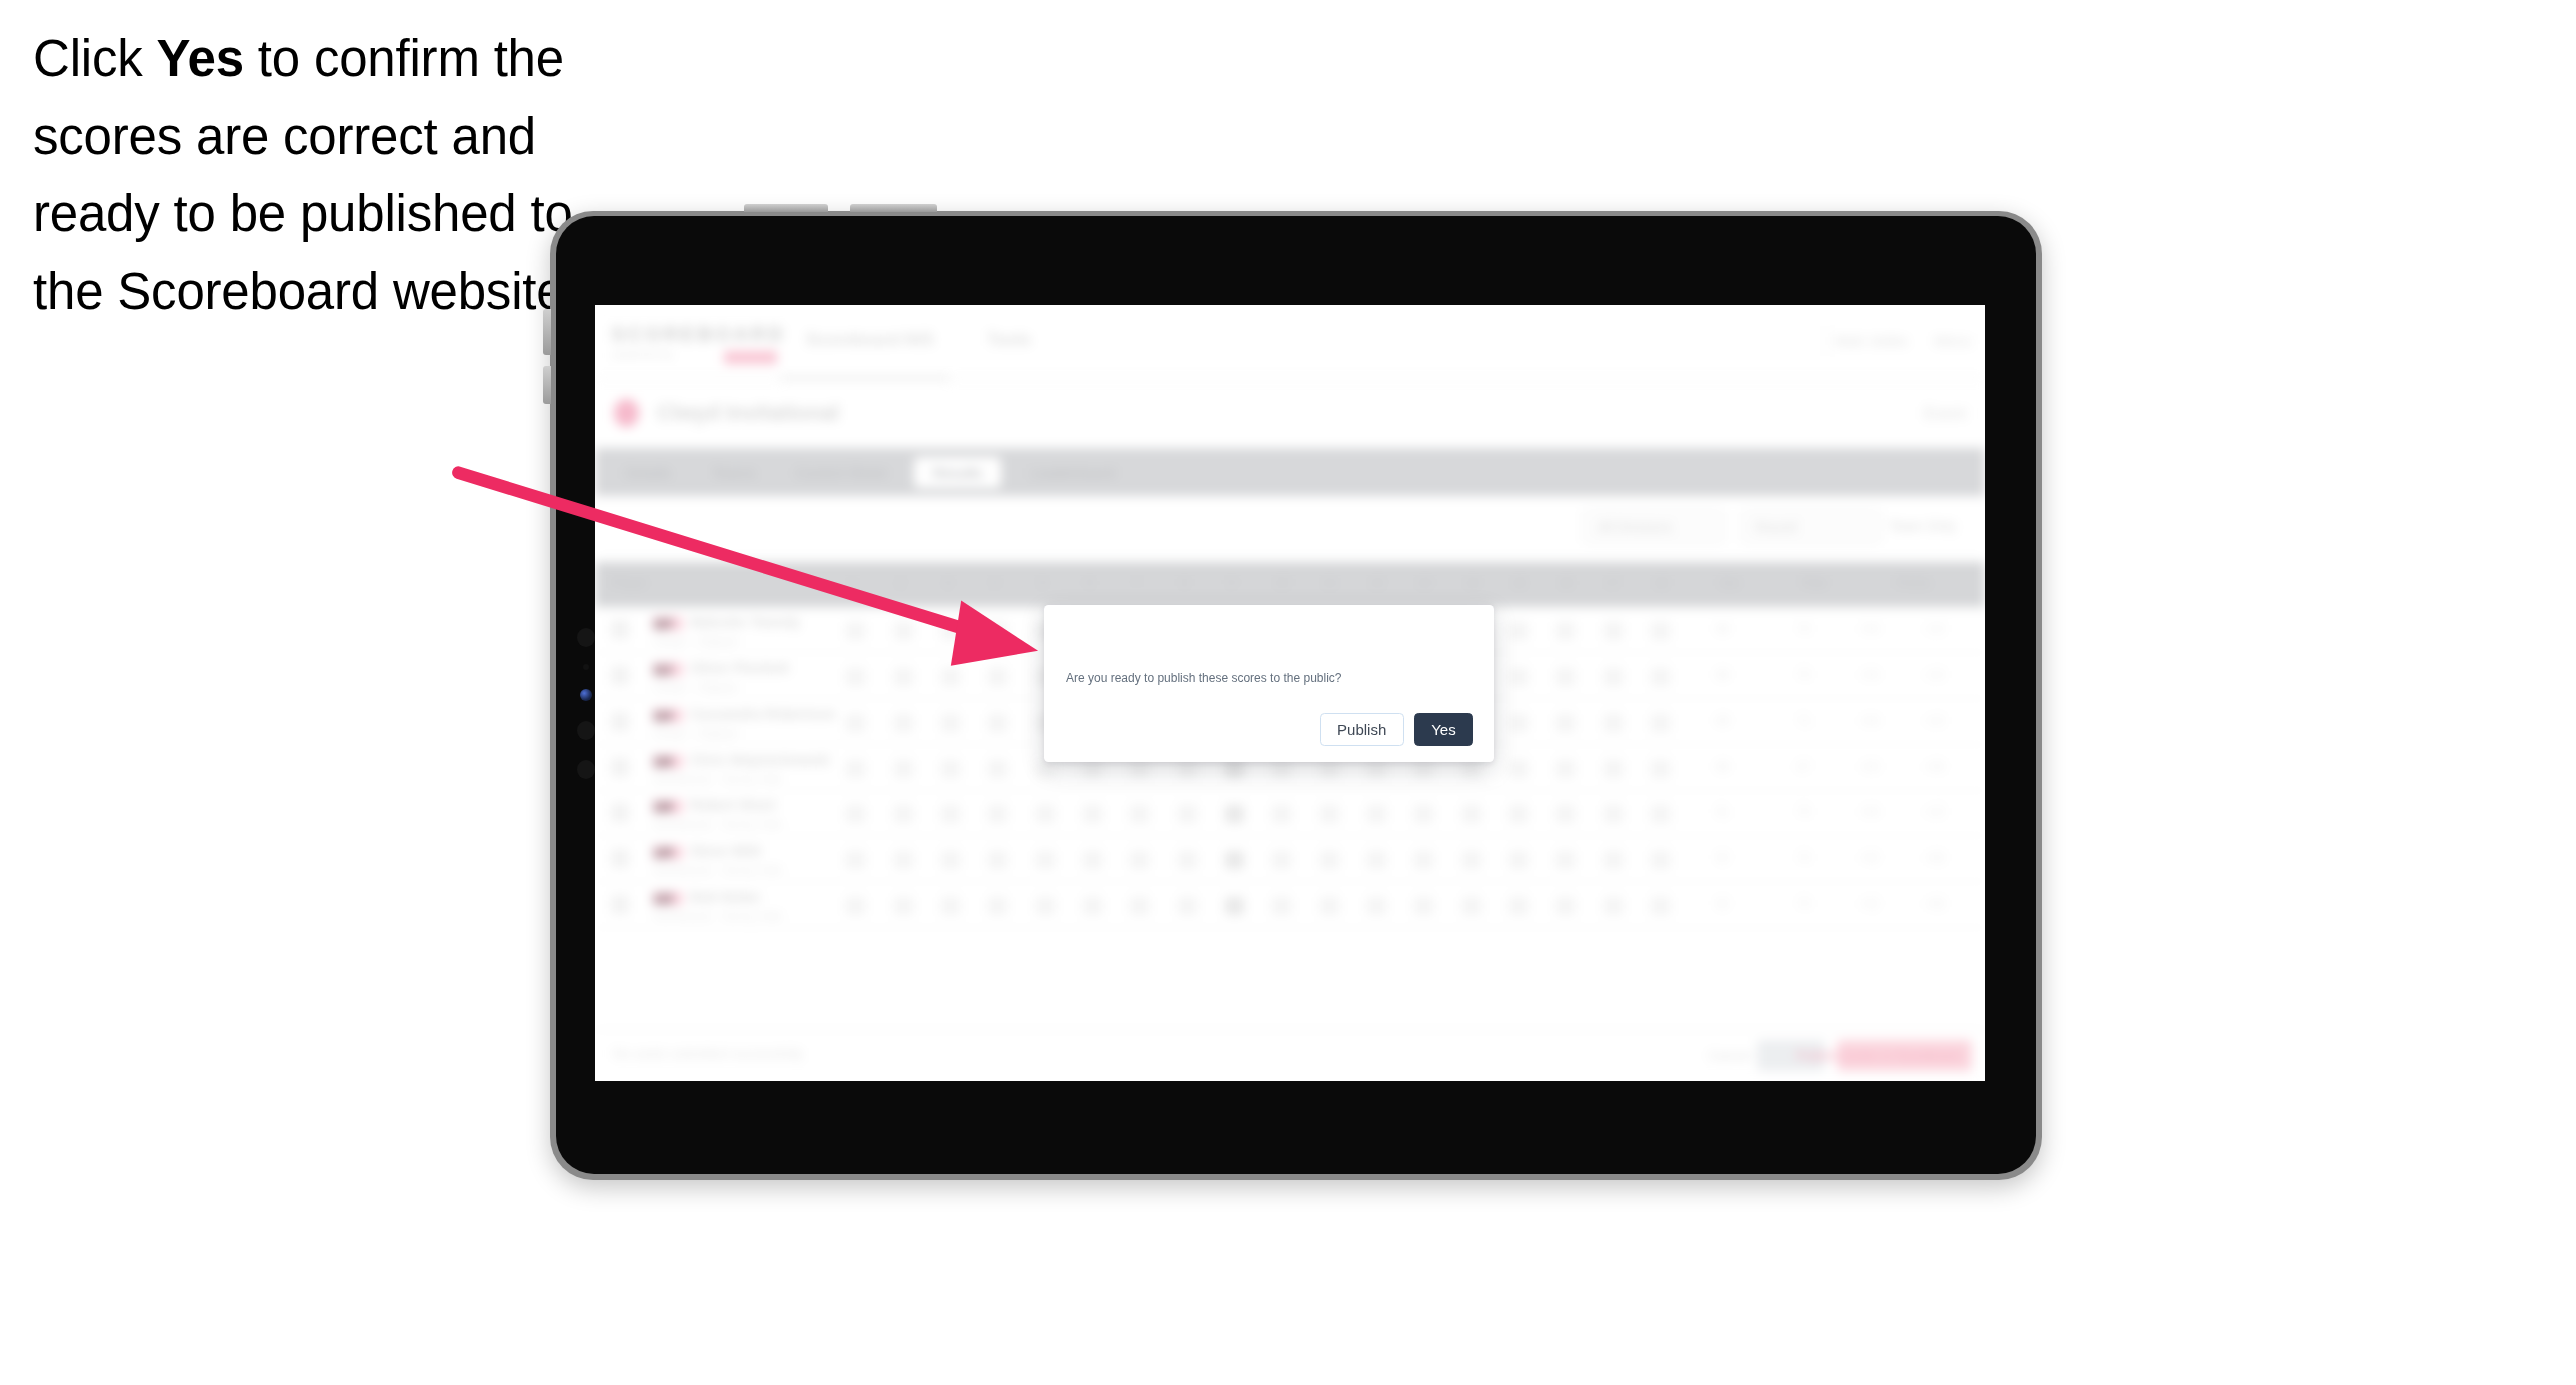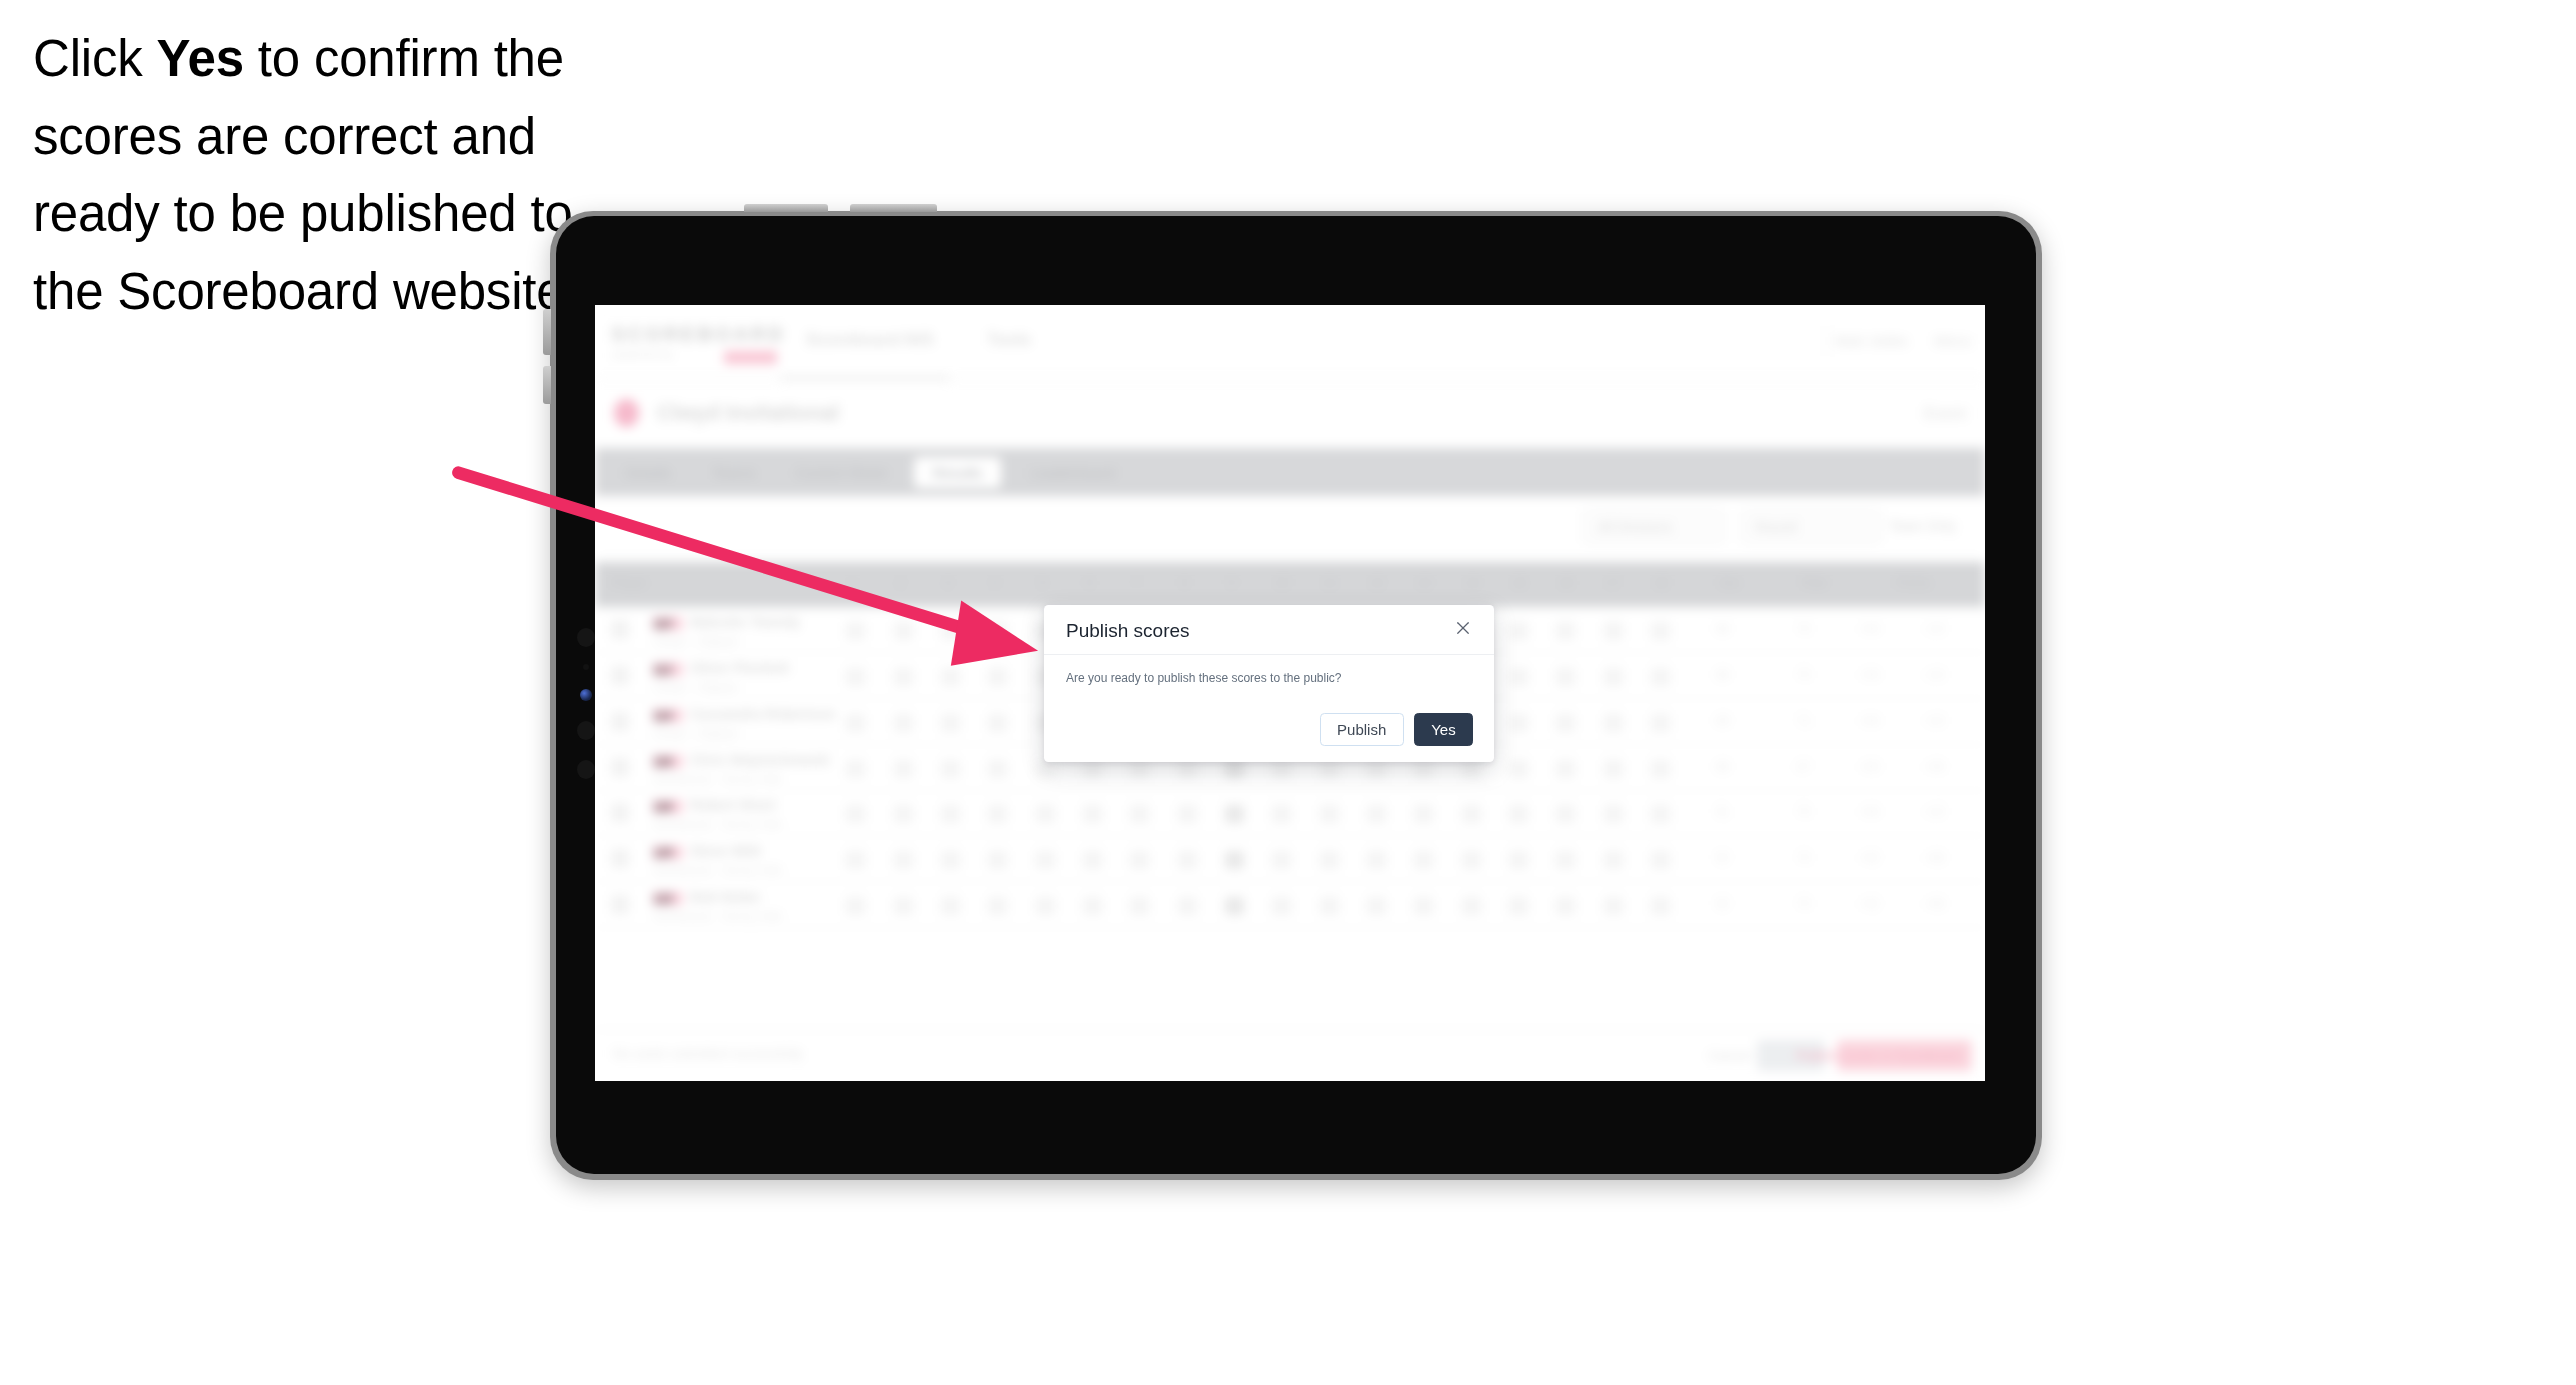--- a/index.html
+++ b/index.html
@@ -543,29 +543,20 @@
           <div class="bb-status">No cards submitted successfully</div>
           <div class="bb-link">Cancel</div>
           <div class="bb-grey"></div>
           <div class="bb-pink"></div>
           <div class="bb-pink-text">Publish scores to Scoreboard</div>
         </div>
 
       </div>
 
       <div id="modal">
-        <div class="modal-head">
-          <div class="modal-title">Publish scores</div>
-          <div class="modal-close">
-            <svg width="18" height="18" viewBox="0 0 24 24" fill="none" stroke="currentColor" stroke-width="1.6" stroke-linecap="round">
-              <line x1="5" y1="5" x2="19" y2="19"></line>
-              <line x1="19" y1="5" x2="5" y2="19"></line>
-            </svg>
-          </div>
-        </div>
         <div class="modal-body">Are you ready to publish these scores to the public?</div>
         <div class="modal-actions">
           <button class="btn btn-cancel">Publish</button>
           <button class="btn btn-yes">Yes</button>
         </div>
       </div>
 
     </div>
   </div>
 

